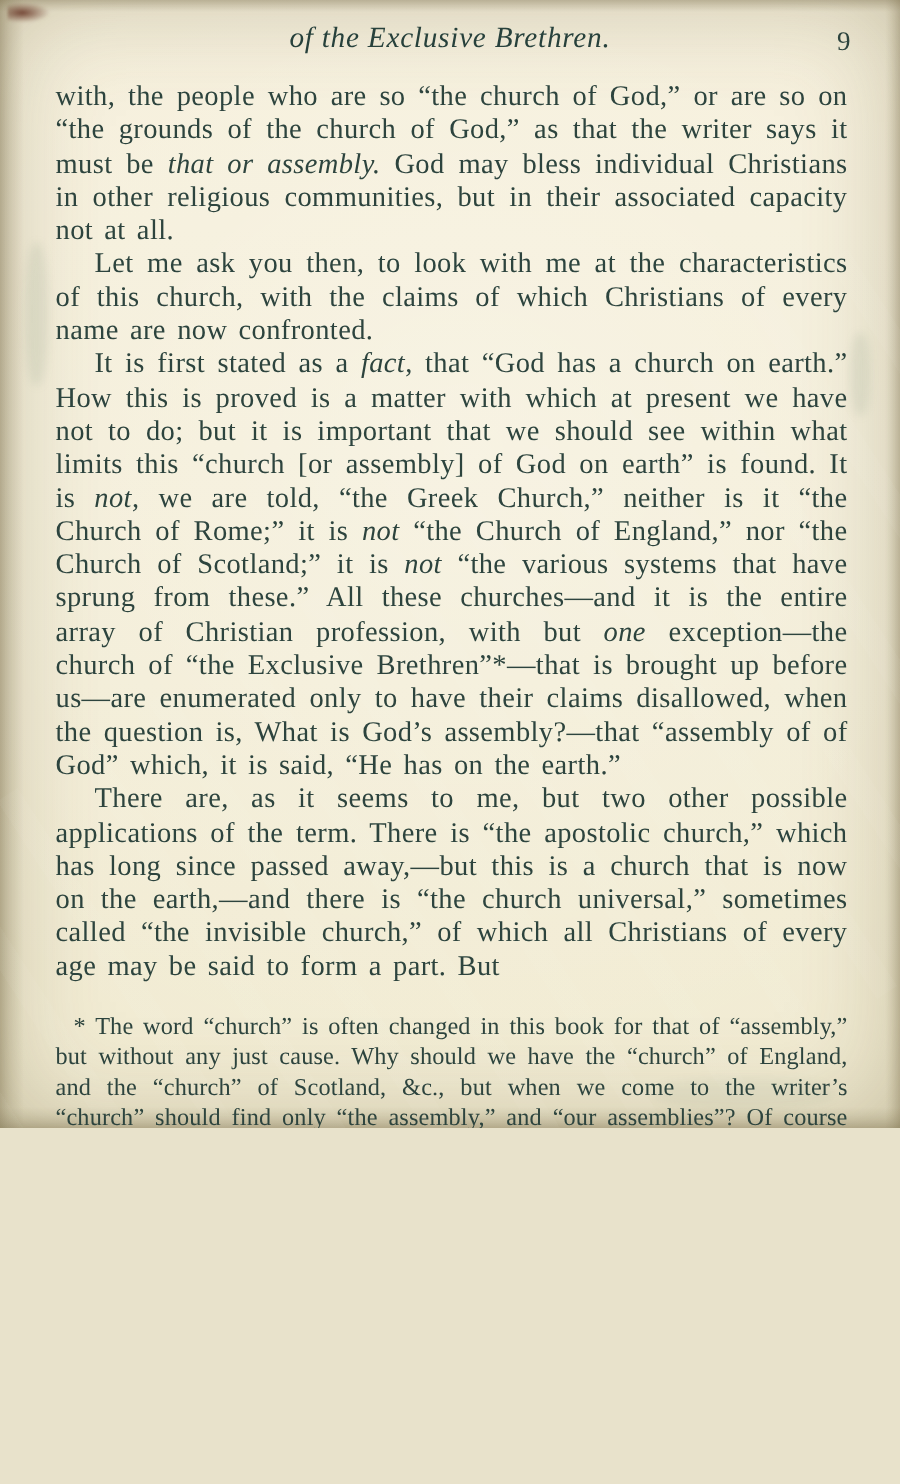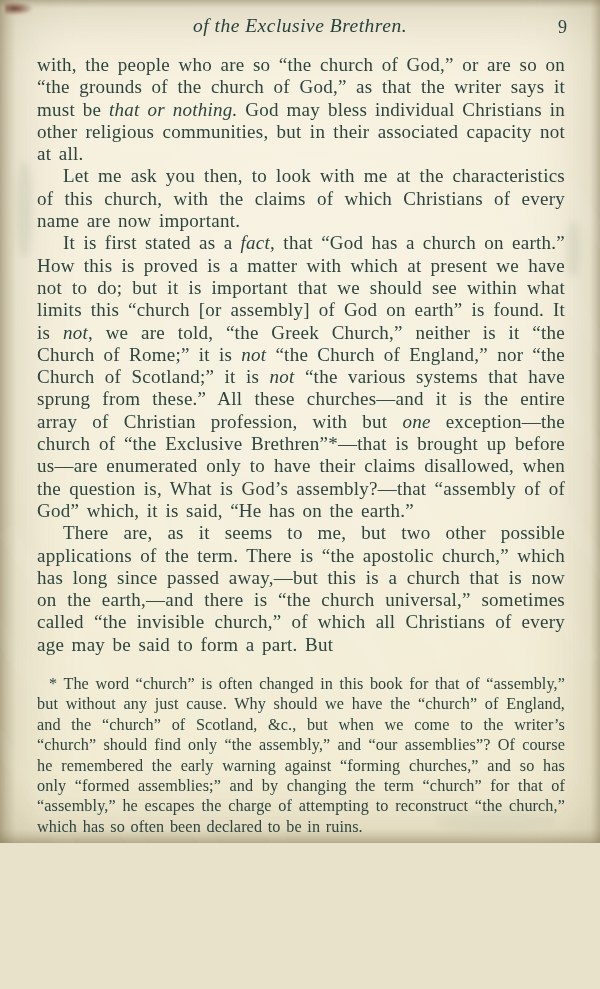--- a/index.html
+++ b/index.html
@@ -4,21 +4,21 @@
 <style>
   html, body {
     margin: 0;
     padding: 0;
     background: #e8e2cb;
     font-family: "Liberation Serif", "DejaVu Serif", serif;
   }
   .page {
     position: relative;
     width: 600px;
-    height: 843px;
+    height: 752px;
     margin: 0 auto;
     overflow: hidden;
     color: #2d443e;
     background:
       radial-gradient(ellipse 130% 95% at 52% 40%, rgba(255,255,255,0.28), rgba(255,255,255,0) 62%),
       linear-gradient(#f6f0dc, #f1ebd2);
     box-shadow:
       inset 0 0 70px rgba(96, 84, 40, 0.30),
       inset 0 0 8px rgba(80, 60, 30, 0.22);
   }
@@ -116,22 +116,22 @@
   <div class="bleed b3"></div>
   <div class="watermark-band"></div>
 
   <div class="header">
     <div class="title">of the Exclusive Brethren.</div>
     <div class="pagenum">9</div>
   </div>
 
   <div class="content">
     <div>
-        <p class="noindent"><span>with, the people who are so “the church of God,” or are so on “the grounds of the church of God,” as that the writer says it must be </span><em>that or nothing.</em><span> God may bless individual Christians in other religious communities, but in their associated capacity not at all.</span></p>
-        <p><span>Let me ask you then, to look with me at the characteristics of this church, with the claims of which Christians of every name are now important.</span></p>
+        <p class="noindent"><span>with, the people who are so “the church of God,” or are so on “the grounds of the church of God,” as that the writer says it must be </span><em>that or assembly.</em><span> God may bless individual Christians in other religious communities, but in their associated capacity not at all.</span></p>
+        <p><span>Let me ask you then, to look with me at the characteristics of this church, with the claims of which Christians of every name are now confronted.</span></p>
         <p><span>It is first stated as a </span><em>fact</em><span>, that “God has a church on earth.” How this is proved is a matter with which at present we have not to do; but it is important that we should see within what limits this “church [or assembly] of God on earth” is found. It is </span><em>not</em><span>, we are told, “the Greek Church,” neither is it “the Church of Rome;” it is </span><em>not</em><span> “the Church of England,” nor “the Church of Scotland;” it is </span><em>not</em><span> “the various systems that have sprung from these.” All these churches—and it is the entire array of Christian profession, with but </span><em>one</em><span> exception—the church of “the Exclusive Brethren”*—that is brought up before us—are enumerated only to have their claims disallowed, when the question is, What is God’s assembly?—that “assembly of of God” which, it is said, “He has on the earth.”</span></p>
         <p><span>There are, as it seems to me, but two other possible applications of the term. There is “the apostolic church,” which has long since passed away,—but this is a church that is now on the earth,—and there is “the church universal,” sometimes called “the invisible church,” of which all Christians of every age may be said to form a part. But</span></p>
       </div>
     <div class="footnote">
         <p><span>* The word “church” is often changed in this book for that of “assembly,” but without any just cause. Why should we have the “church” of England, and the “church” of Scotland, &amp;c., but when we come to the writer’s “church” should find only “the assembly,” and “our assemblies”? Of course he remembered the early warning against “forming churches,” and so has only “formed assemblies;” and by changing the term “church” for that of “assembly,” he escapes the charge of attempting to reconstruct “the church,” which has so often been declared to be in ruins.</span></p>
       </div>
   </div>
 
 </div>
 

